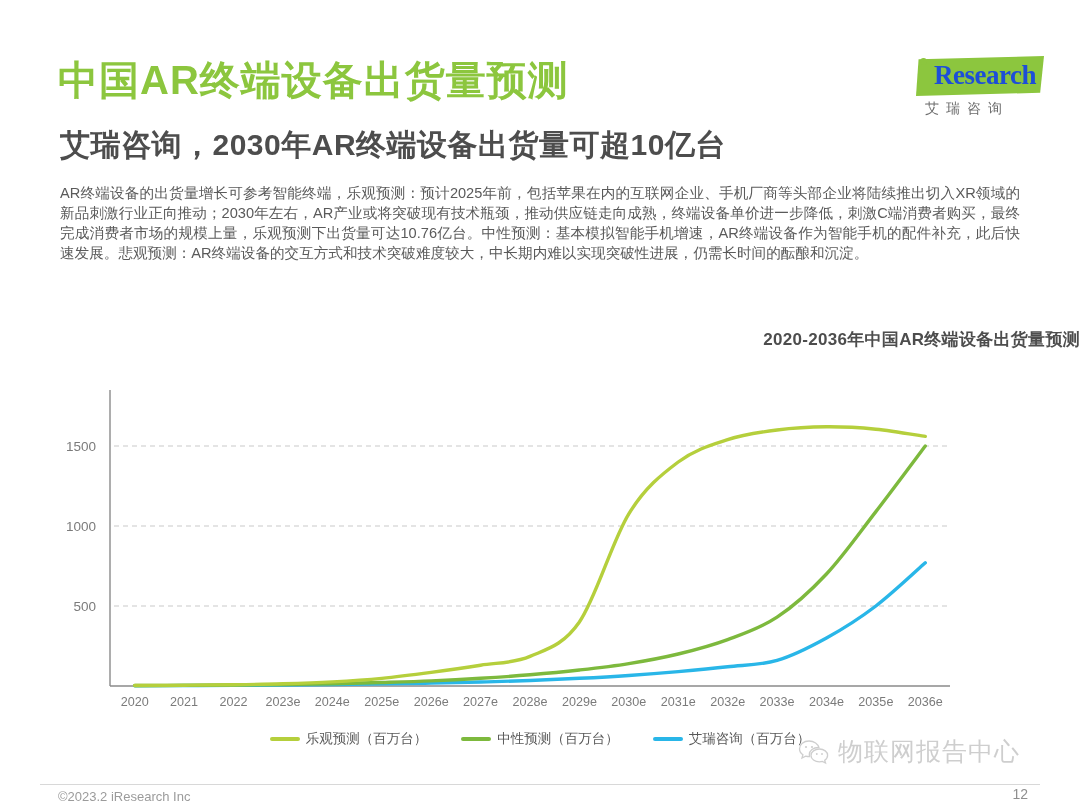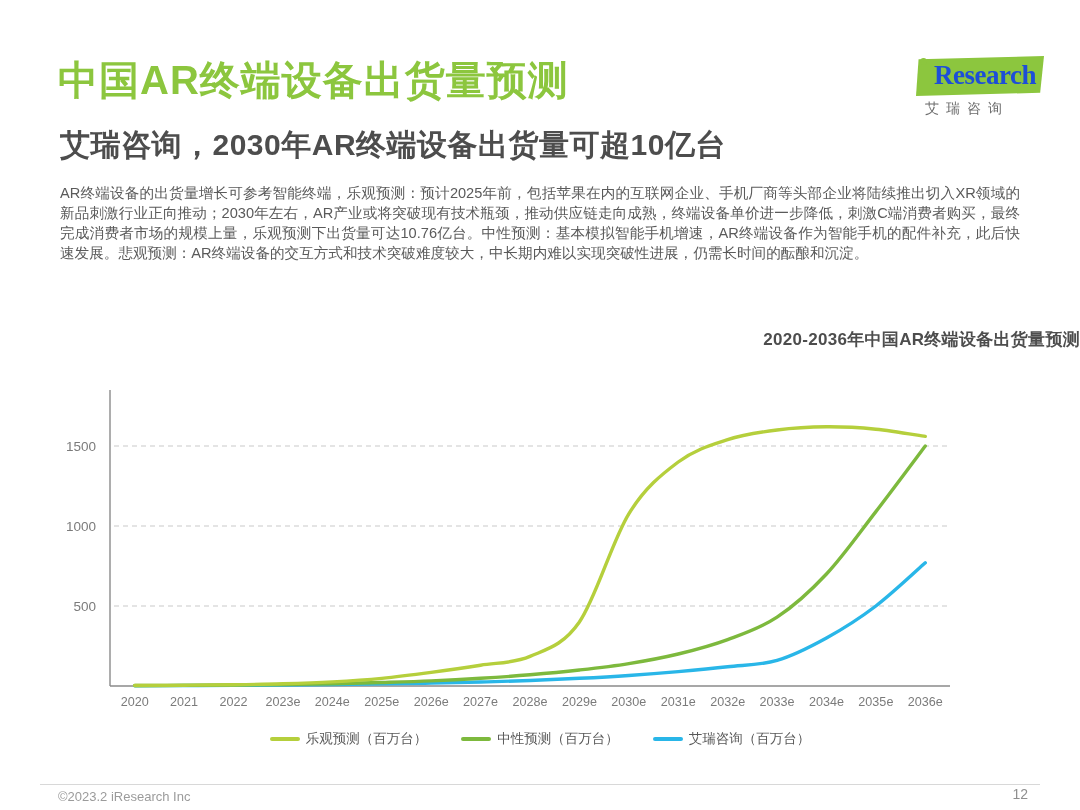--- a/index.html
+++ b/index.html
@@ -162,18 +162,31 @@
         <span class="legend-swatch" style="background: rgb(125, 185, 61);"></span>
         <span class="legend-label">中性预测（百万台）</span>
       </div>
       <div class="legend-item">
         <span class="legend-swatch" style="background: rgb(41, 182, 232);"></span>
         <span class="legend-label">艾瑞咨询（百万台）</span>
       </div>
     </div>
 
 
+  <div id="watermark">
+    <span class="wechat-icon">
+      <svg viewBox="0 0 32 26" width="32" height="26">
+        <path d="M11 2C5.7 2 1.5 5.5 1.5 9.8c0 2.4 1.3 4.6 3.4 6L4 19l3.6-1.9c1.1.3 2.2.5 3.4.5h.6c-.2-.6-.3-1.2-.3-1.9 0-4 4-7.2 9-7.2h.6C20.2 5 16.1 2 11 2z" fill="none" stroke="#9a9a9a" stroke-width="1.3"></path>
+        <circle cx="8" cy="8" r="1.1" fill="#9a9a9a"></circle>
+        <circle cx="14" cy="8" r="1.1" fill="#9a9a9a"></circle>
+        <path d="M21.5 10c-4.7 0-8.5 2.9-8.5 6.4 0 3.6 3.8 6.4 8.5 6.4 1 0 2-.1 2.9-.4l3.1 1.6-.8-2.7c1.8-1.2 2.9-3 2.9-5C29.6 12.9 26 10 21.5 10z" fill="none" stroke="#9a9a9a" stroke-width="1.3"></path>
+        <circle cx="18.8" cy="15" r=".95" fill="#9a9a9a"></circle>
+        <circle cx="24" cy="15" r=".95" fill="#9a9a9a"></circle>
+      </svg>
+    </span>
+    <span class="wm-text">物联网报告中心</span>
+  </div>
 
   <div id="footer-rule"></div>
   <div id="copyright">©2023.2 iResearch Inc</div>
   <div id="page-number">12</div>
 
 </div>
 
 </body></html>

